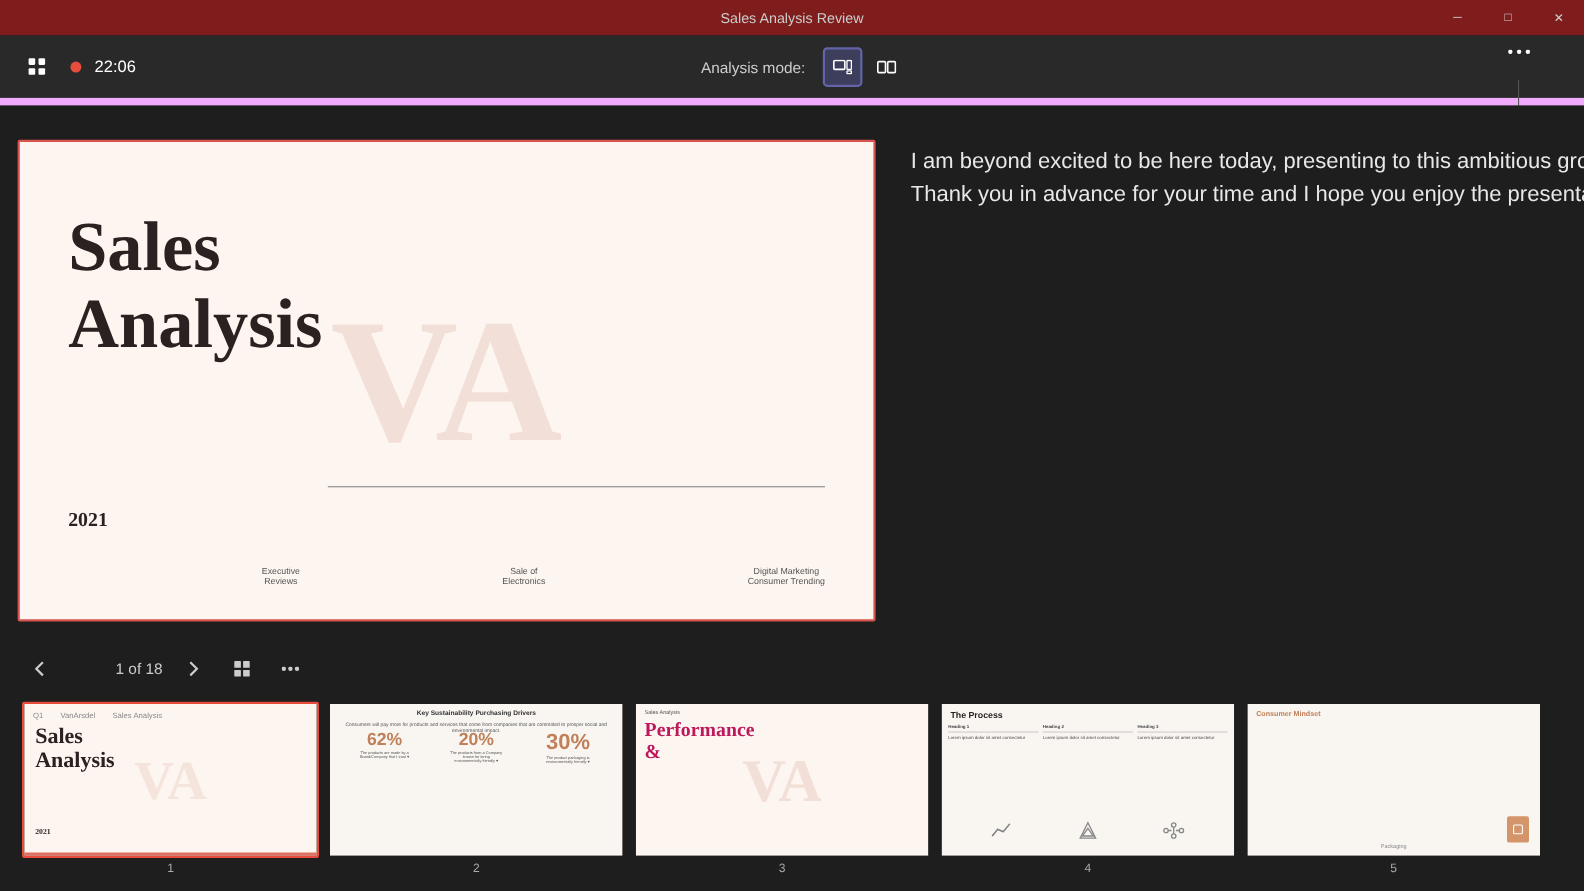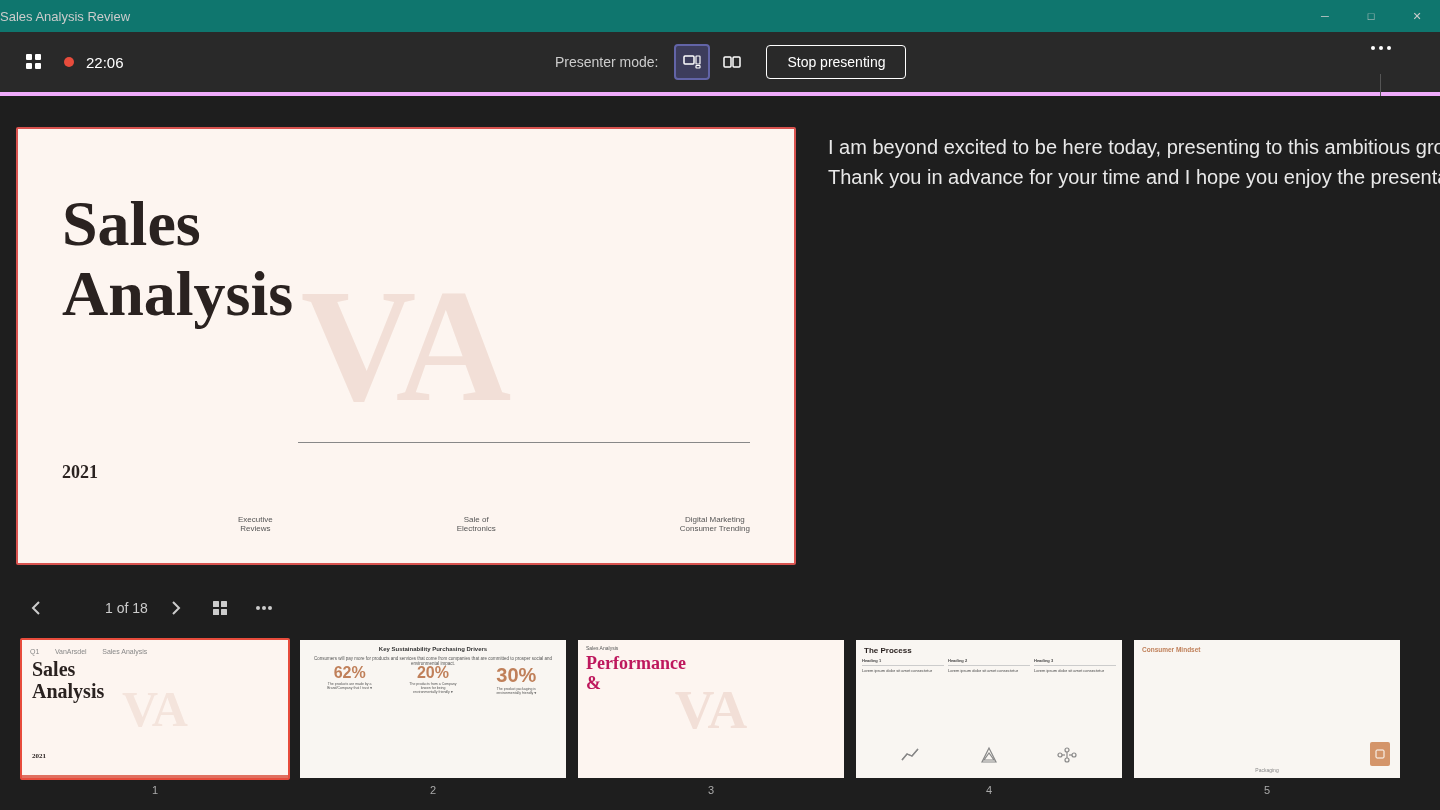--- a/index.html
+++ b/index.html
@@ -9,24 +9,24 @@
       background: #1e1e1e;
       font-family: 'Segoe UI', Arial, sans-serif;
       overflow: hidden;
       color: #fff;
     }
 
     
     #titlebar {
       width: 100%;
       height: 32px;
-      background: #0f766e;
-      display: flex;
-      align-items: center;
-      justify-content: flex-start;
+      background: #7f1d1d;
+      display: flex;
+      align-items: center;
+      justify-content: center;
       position: relative;
     }
     #titlebar .title {
       font-size: 13px;
       color: #ccc;
     }
     #titlebar .window-controls {
       position: absolute;
       right: 0;
       top: 0;
@@ -46,21 +46,21 @@
     }
 
     
     #toolbar {
       width: 100%;
       height: 64px;
       background: #292929;
       display: flex;
       align-items: center;
       padding: 0 16px;
-      border-bottom: 4px solid #f0abfc;
+      border-bottom: 7px solid #f0abfc;
     }
     .toolbar-left {
       display: flex;
       align-items: center;
       gap: 12px;
     }
     .grid-icon-btn {
       width: 36px;
       height: 36px;
       display: flex;
@@ -415,37 +415,36 @@
         <rect x="10" y="1" width="6" height="6" rx="1"></rect>
         <rect x="1" y="10" width="6" height="6" rx="1"></rect>
         <rect x="10" y="10" width="6" height="6" rx="1"></rect>
       </svg>
     </div>
     <span class="rec-dot"></span>
     <span class="timer-text">22:06</span>
   </div>
 
   <div class="toolbar-center">
-    <span class="presenter-label">Presenter mode:</span>
+    <span class="presenter-label">Analysis mode:</span>
     <div class="presenter-mode-icons">
       <div class="mode-icon-btn active" title="Presenter view">
         <svg width="18" height="14" viewBox="0 0 18 14" fill="currentColor">
           <rect x="1" y="1" width="10" height="8" rx="1" fill="none" stroke="currentColor" stroke-width="1.5"></rect>
           <rect x="13" y="1" width="4" height="8" rx="0.5" fill="none" stroke="currentColor" stroke-width="1.2"></rect>
           <rect x="13" y="10.5" width="4" height="2.5" rx="0.5" fill="none" stroke="currentColor" stroke-width="1.2"></rect>
         </svg>
       </div>
       <div class="mode-icon-btn" title="Side by side">
         <svg width="18" height="14" viewBox="0 0 18 14" fill="none" stroke="currentColor" stroke-width="1.5">
           <rect x="1" y="2" width="7" height="10" rx="1"></rect>
           <rect x="10" y="2" width="7" height="10" rx="1"></rect>
         </svg>
       </div>
     </div>
-    <button class="stop-btn">Stop presenting</button>
   </div>
 
   <div class="toolbar-right">
     <div class="toolbar-icon-btn">
       <svg width="20" height="14" viewBox="0 0 20 14" fill="currentColor">
         <rect y="0" width="20" height="2" rx="1"></rect>
         <rect y="6" width="20" height="2" rx="1"></rect>
         <rect y="12" width="20" height="2" rx="1"></rect>
       </svg>
     </div>

